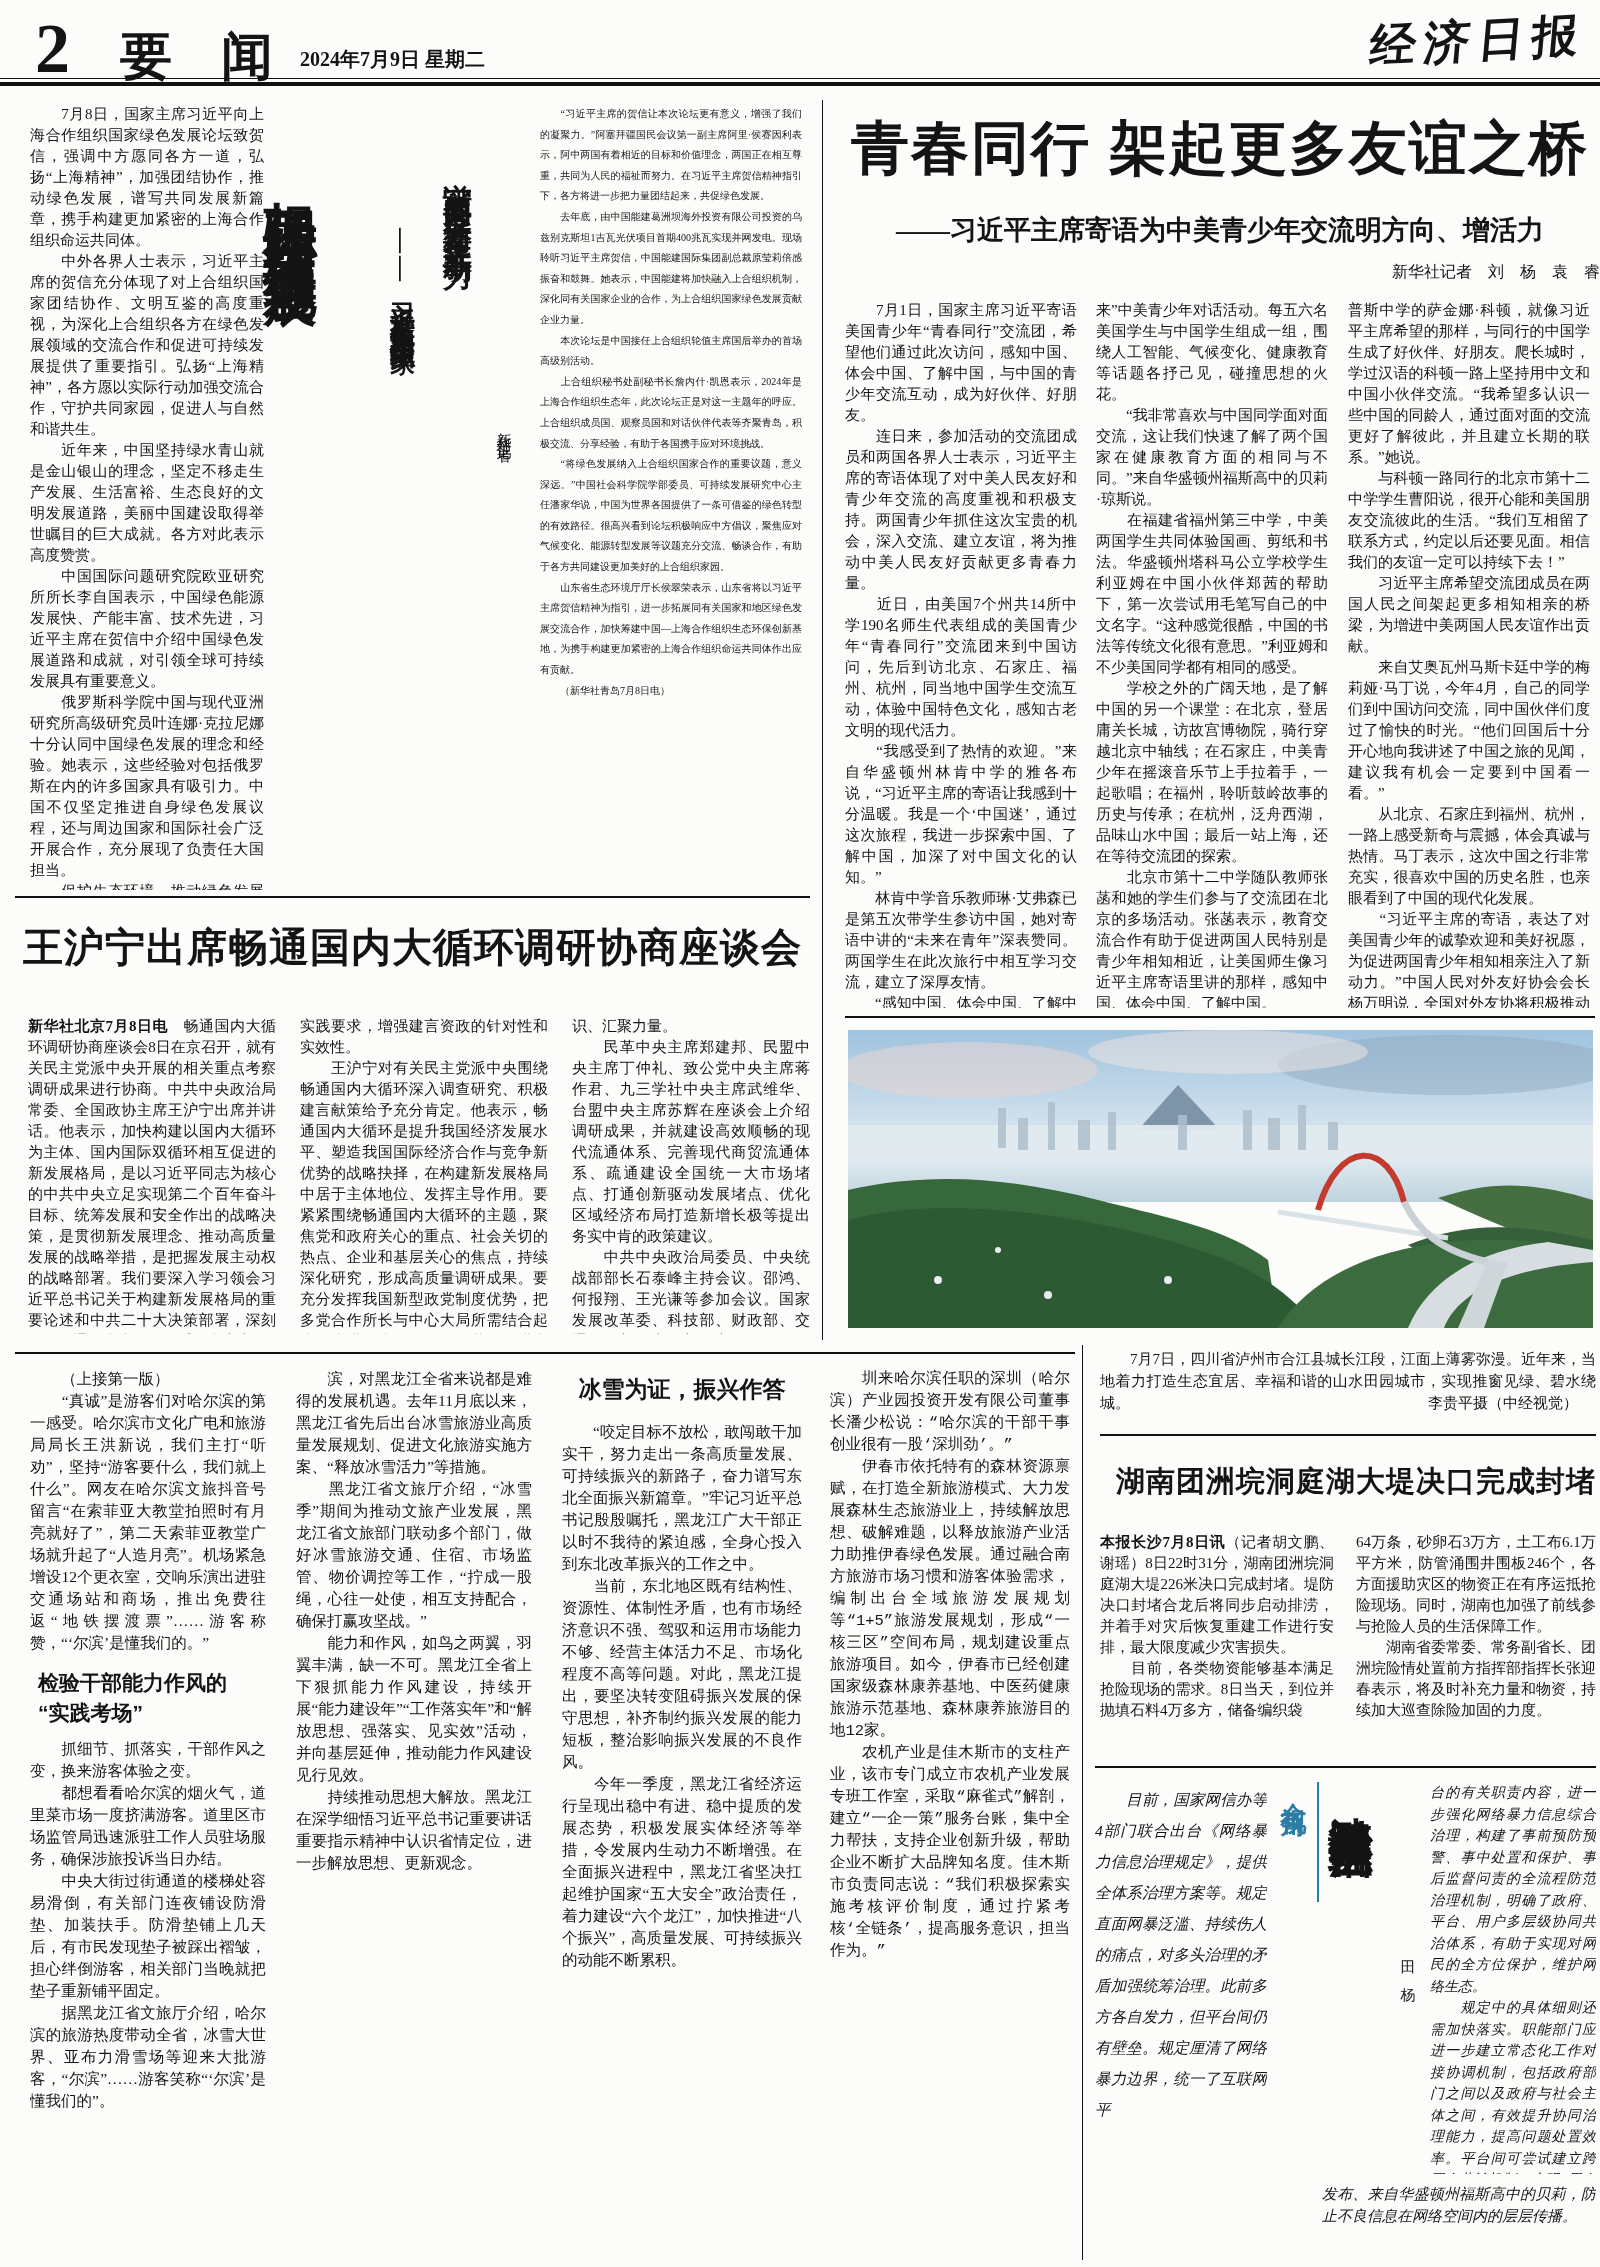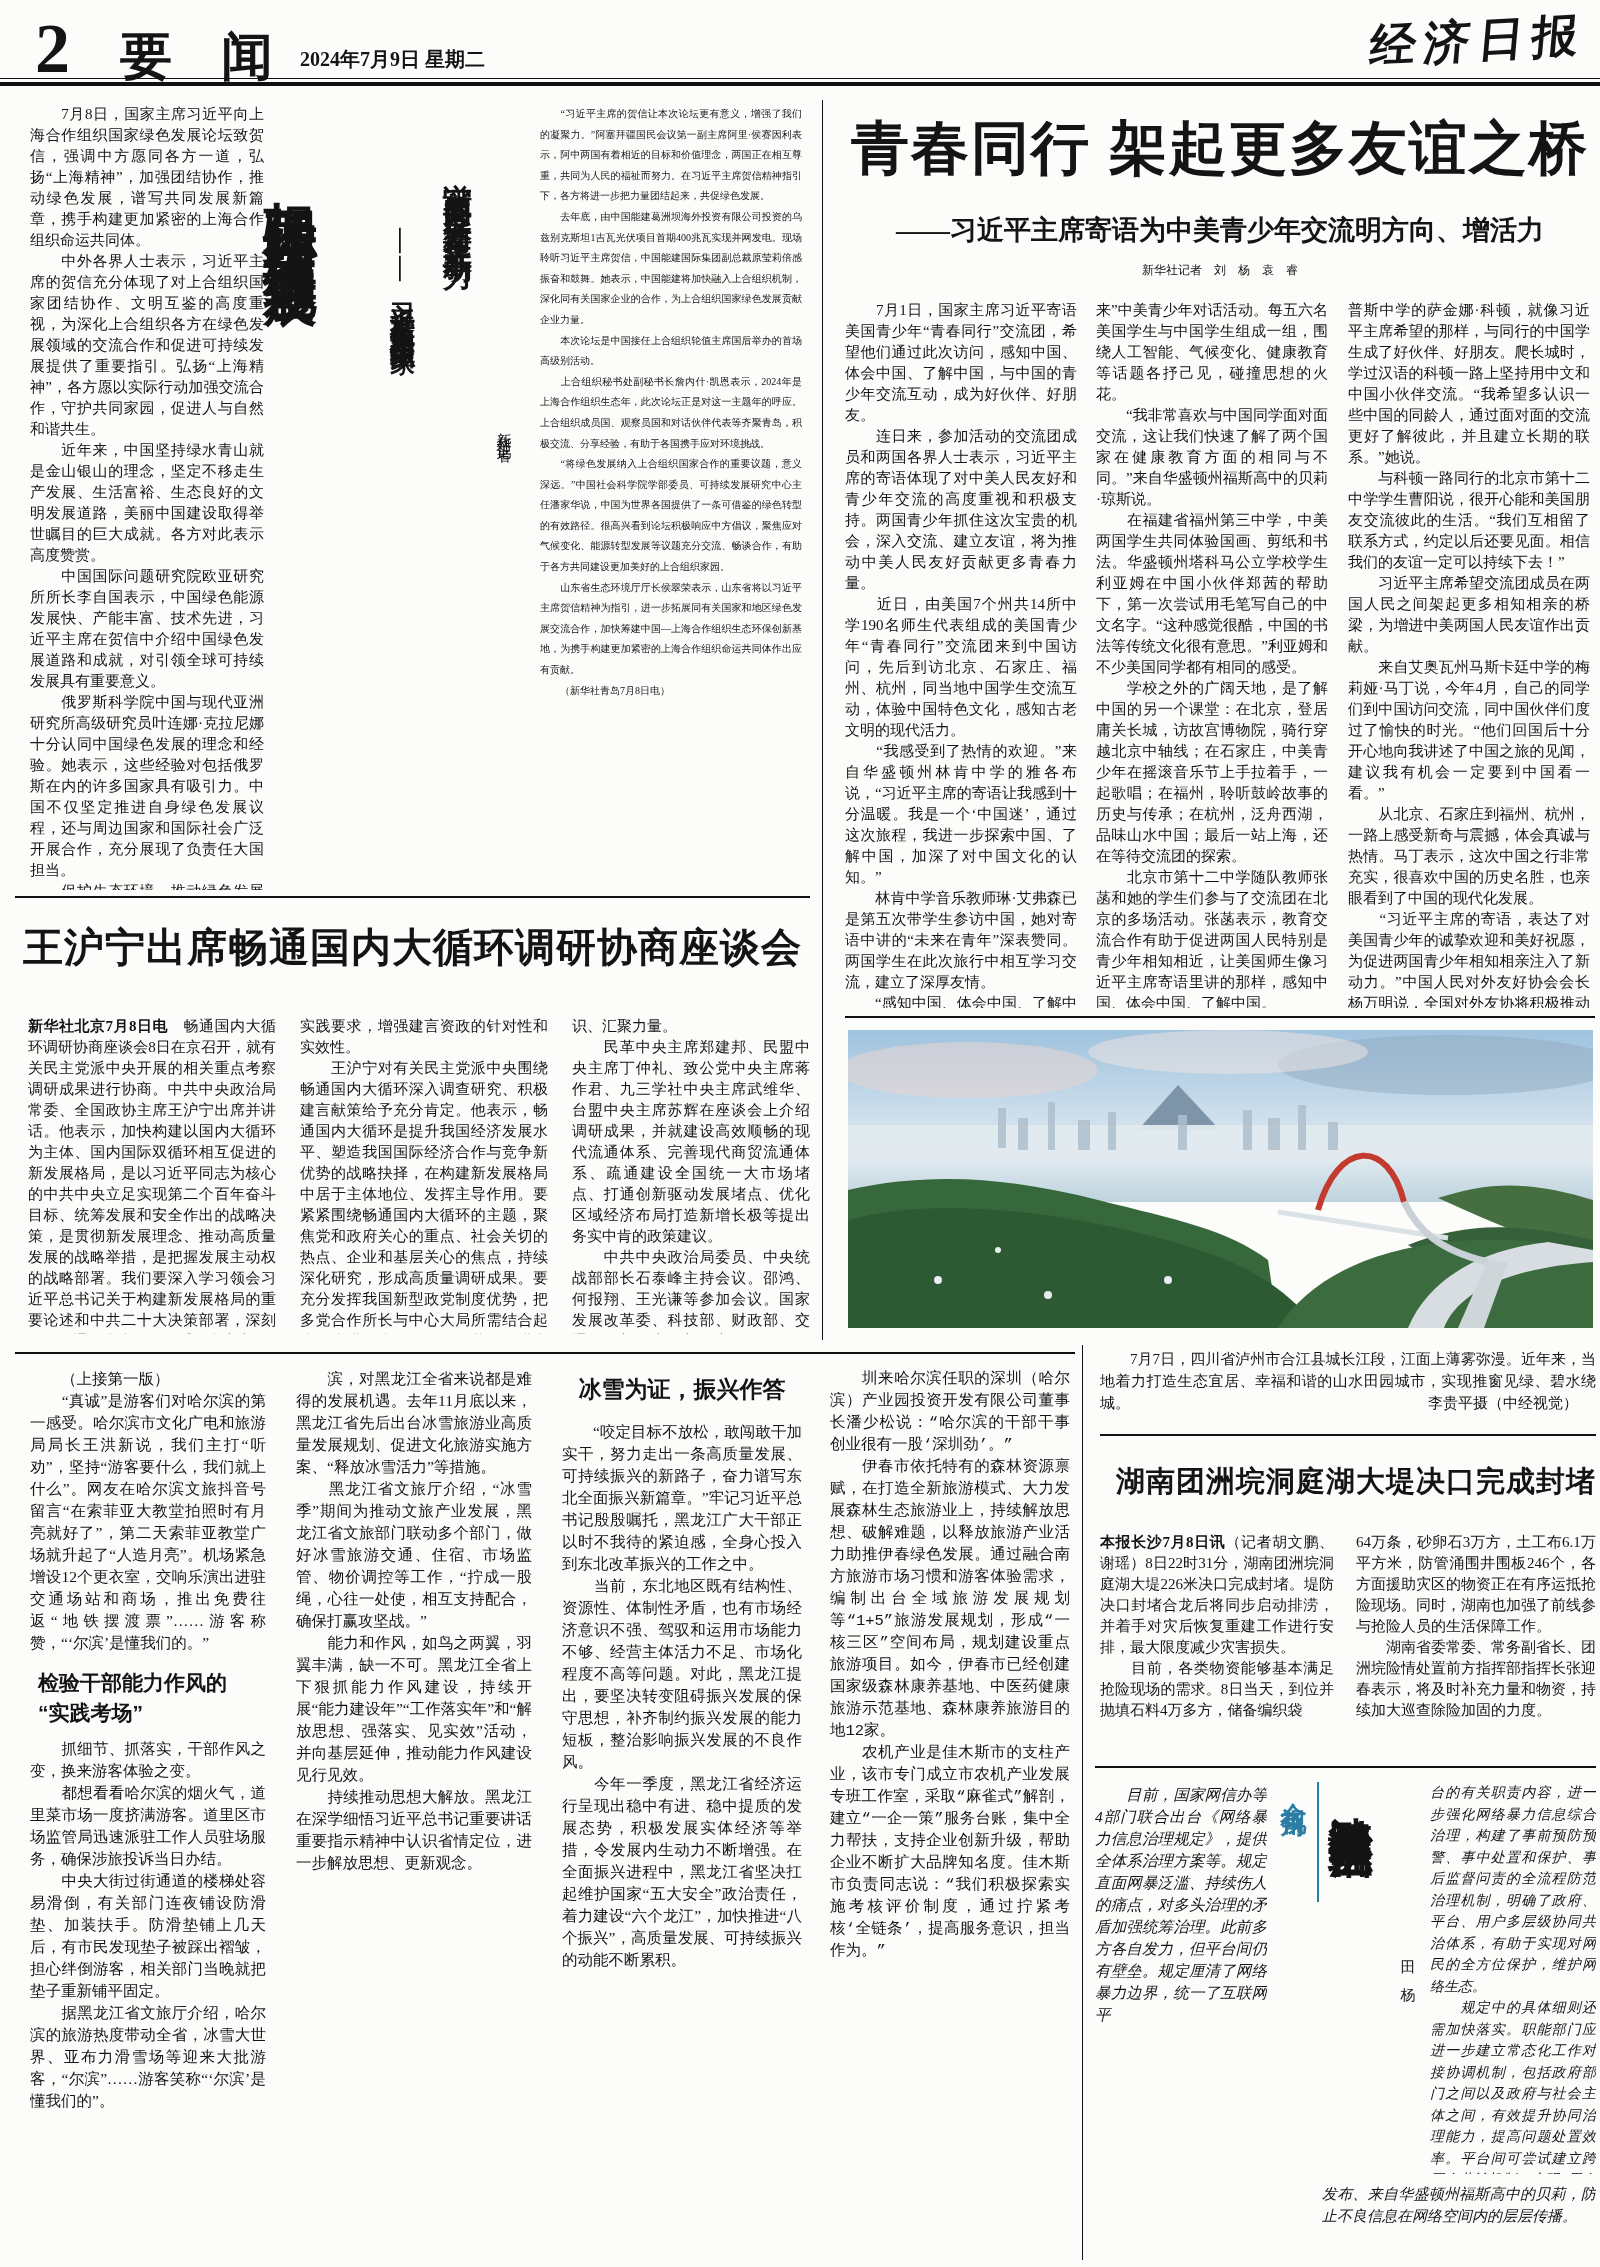--- a/index.html
+++ b/index.html
@@ -18,21 +18,21 @@
   #date-line{font-size:20px;font-weight:bold;}
   #masthead{font-size:46px;font-weight:bold;letter-spacing:8px;transform:rotate(-3deg) skewX(-8deg);}
   
   #a1-headline{font-size:54px;font-weight:bold;letter-spacing:5px;line-height:1;}
   #a1-kicker{font-size:29px;font-weight:bold;letter-spacing:6px;}
   #a1-kicker-sub{font-size:25px;font-weight:bold;letter-spacing:3px;}
   #a1-reporter{font-size:15px;letter-spacing:4px;}
   
   #a2-headline{font-size:58px;font-weight:bold;letter-spacing:2px;text-align:center;}
   #a2-kicker{font-size:27px;font-weight:bold;text-align:center;}
-  #a2-byline{font-size:12px;text-align:center;}
+  #a2-byline{font-size:16px;text-align:right;}
   
   #a3-headline{font-size:40px;font-weight:bold;text-align:center;letter-spacing:1px;}
   
   #a4-headline{font-size:29px;font-weight:bold;text-align:right;letter-spacing:1px;}
   
   #a5-badge{font-size:26px;font-weight:bold;letter-spacing:4px;}
   #a5-headline{font-size:44px;font-weight:bold;letter-spacing:2px;}
   #a5-author{font-size:15px;letter-spacing:6px;}
   .kai{font-style:italic;}
   
@@ -166,21 +166,21 @@
 
   <div class="abs vrule" style="left:1082px;top:1345px;height:915px;"></div>
   <div class="abs hrule" style="left:1100px;top:1434px;width:496px;height:2px;"></div>
   <div class="abs sans" id="a4-headline" style="left:1100px;top:1462px;width:496px;">湖南团洲垸洞庭湖大堤决口完成封堵</div>
   <div class="abs body-text" style="left:1100px;top:1532px;width:234px;height:218px;"><span class="b">本报长沙7月8日讯</span><span>（记者胡文鹏、谢瑶）8日22时31分，湖南团洲垸洞庭湖大堤226米决口完成封堵。堤防决口封堵合龙后将同步启动排涝，并着手对灾后恢复重建工作进行安排，最大限度减少灾害损失。
 　　目前，各类物资能够基本满足抢险现场的需求。8日当天，到位并抛填石料4万多方，储备编织袋</span></div>
   <div class="abs body-text" style="left:1356px;top:1532px;width:240px;height:218px;">64万条，砂卵石3万方，土工布6.1万平方米，防管涌围井围板246个，各方面援助灾区的物资正在有序运抵抢险现场。同时，湖南也加强了前线参与抢险人员的生活保障工作。
 　　湖南省委常委、常务副省长、团洲垸险情处置前方指挥部指挥长张迎春表示，将及时补充力量和物资，持续加大巡查除险加固的力度。</div>
   <div class="abs hrule" style="left:1095px;top:1766px;width:501px;height:2px;"></div>
 
-  <div class="abs body-text kai" style="left:1095px;top:1784px;width:172px;height:476px;font-size:15.5px;line-height:22px;">　　目前，国家网信办等4部门联合出台《网络暴力信息治理规定》，提供全体系治理方案等。规定直面网暴泛滥、持续伤人的痛点，对多头治理的矛盾加强统筹治理。此前多方各自发力，但平台间仍有壁垒。规定厘清了网络暴力边界，统一了互联网平</div>
+  <div class="abs body-text kai" style="left:1095px;top:1784px;width:172px;height:476px;font-size:15.5px;line-height:31px;">　　目前，国家网信办等4部门联合出台《网络暴力信息治理规定》，提供全体系治理方案等。规定直面网暴泛滥、持续伤人的痛点，对多头治理的矛盾加强统筹治理。此前多方各自发力，但平台间仍有壁垒。规定厘清了网络暴力边界，统一了互联网平</div>
   <div class="abs vtext" id="a5-badge" style="left:1276px;top:1782px;height:120px;color:#2b7da3;border-right:2px solid #2b7da3;padding-right:6px;">金视角</div>
   <div class="abs vtext sans" id="a5-headline" style="left:1322px;top:1782px;height:450px;">法治引领网暴综合治理</div>
   <div class="abs vtext" id="a5-author" style="left:1398px;top:1948px;height:90px;">田　杨</div>
   <div class="abs body-text kai" style="left:1430px;top:1782px;width:166px;height:392px;font-size:14px;line-height:21.5px;">台的有关职责内容，进一步强化网络暴力信息综合治理，构建了事前预防预警、事中处置和保护、事后监督问责的全流程防范治理机制，明确了政府、平台、用户多层级协同共治体系，有助于实现对网民的全方位保护，维护网络生态。
 　　规定中的具体细则还需加快落实。职能部门应进一步建立常态化工作对接协调机制，包括政府部门之间以及政府与社会主体之间，有效提升协同治理能力，提高问题处置效率。平台间可尝试建立跨平台共治机制，实现“黑名单”共享，如对跨平台搬运的网络暴力信息不予</div>
   <div class="abs body-text kai" style="left:1322px;top:2184px;width:274px;height:72px;font-size:15px;line-height:21.5px;">发布、来自华盛顿州福斯高中的贝莉，防止不良信息在网络空间内的层层传播。</div>
 
   <div class="abs hrule" style="left:15px;top:1352px;width:1060px;height:2px;"></div>
 
   <div class="abs" style="left:30px;top:1368px;width:236px;height:888px;overflow:hidden;">

